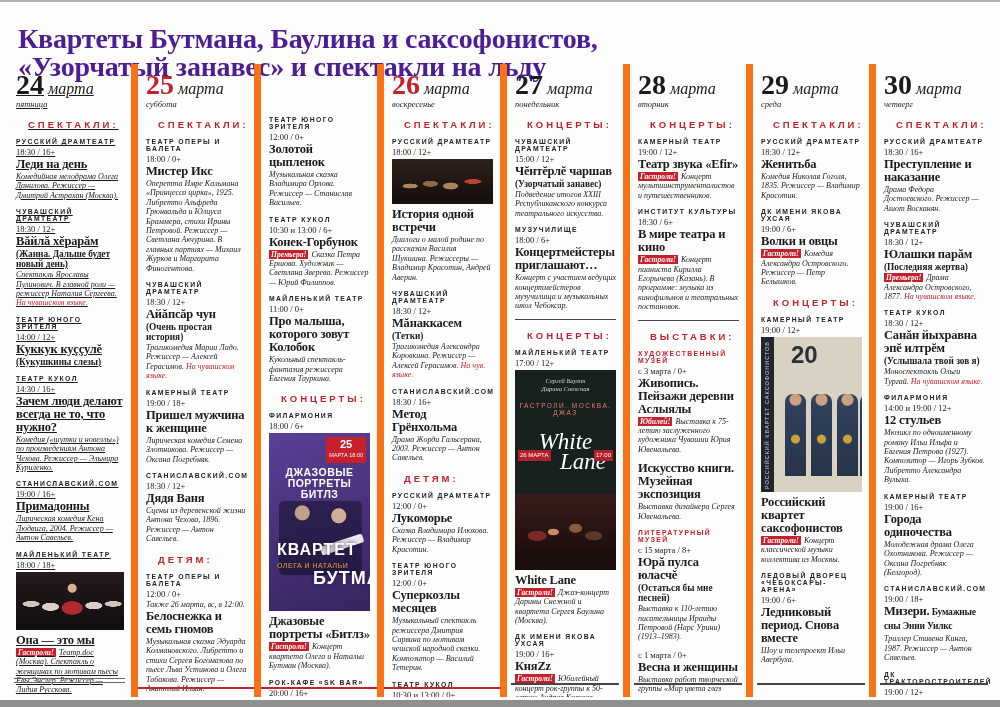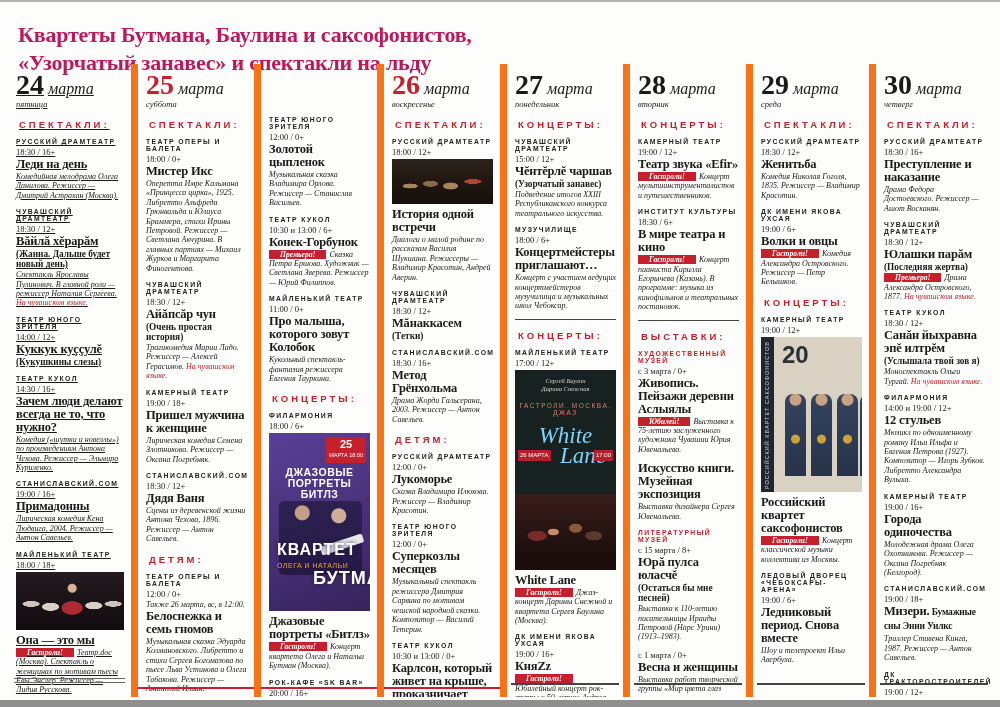--- a/index.html
+++ b/index.html
@@ -1,52 +1,52 @@
 <!DOCTYPE html>
 <html><head>
 <meta charset="utf-8">
 <style>
   html,body{margin:0;padding:0;}
   body{width:1000px;height:707px;position:relative;background:#fdfdfc;overflow:hidden;
        font-family:"Liberation Serif", serif;color:#1a1a1a;}
   .top-band{position:absolute;top:0;left:0;right:0;height:2px;background:#b3b3b3;}
   .bottom-band{position:absolute;bottom:0;left:0;right:0;height:7px;background:#8f8f8f;}
-  .headline{position:absolute;top:6px;left:18px;width:760px;font-size:22px;line-height:28px;
-            font-weight:bold;letter-spacing:-0.2px;color:#be185d;}
+  .headline{position:absolute;top:6px;left:18px;width:760px;font-size:28px;line-height:28px;
+            font-weight:bold;letter-spacing:-0.2px;color:#4c1d95;}
   .columns{position:absolute;top:64px;left:8px;right:8px;bottom:10px;display:flex;}
   .column{width:123px;box-sizing:border-box;padding:8px 7px 24px 8px;position:relative;
           border-left:7px solid #f97316;overflow:hidden;height:100%;}
   .column:first-child{border-left:none;text-decoration:underline;}
   .column.no-date{padding-top:52px;}
   .b-double::after{content:"";position:absolute;left:6px;right:6px;bottom:14px;height:3px;
           border-top:1px solid #666;border-bottom:1px solid #666;}
   .b-red::after{content:"";position:absolute;left:0px;right:0px;bottom:8px;
           border-bottom:2px solid #c5202c;}
   .b-dark::after{content:"";position:absolute;left:4px;right:4px;bottom:12px;
           border-bottom:2px solid #454545;}
   .date-head{margin-bottom:6px;}
   .date-line .day{font-size:28px;font-weight:bold;line-height:26px;}
   .date-line .day.red{color:#c5202c;}
   .date-line .month{font-size:16px;font-style:italic;margin-left:4px;}
   .weekday{font-size:8.5px;font-style:italic;margin-top:1px;}
   .section-label{font-family:"Liberation Sans", sans-serif;font-weight:bold;color:#c5202c;
-          font-size:9.5px;letter-spacing:3px;margin:10px 3px 8px;}
+          font-size:9.5px;letter-spacing:3px;margin:10px 12px 8px;}
   .event{margin-bottom:8px;}
   .venue{font-family:"Liberation Sans", sans-serif;font-size:6.8px;font-weight:bold;
           letter-spacing:1.4px;color:#222;margin-bottom:2px;}
   .venue.red{color:#c5202c;}
   .time{font-size:8.5px;margin-bottom:1px;}
   .note{font-size:8px;font-style:italic;line-height:9.4px;}
   .title{font-size:12.5px;font-weight:bold;line-height:13px;letter-spacing:-0.2px;margin:1px 0 1px;}
   .title .title2{font-size:9.5px;}
   .subtitle{font-size:9.3px;font-weight:bold;line-height:10px;}
   .desc{font-size:8px;font-style:italic;line-height:9.4px;margin:1px 0 0;}
   .desc .dred{color:#c5202c;}
   .badge{background:#c5202c;color:#fff;font-style:italic;font-weight:bold;font-size:7.6px;
-         padding:0 11px;margin-right:3px;white-space:nowrap;}
+         padding:0 2px;margin-right:3px;white-space:nowrap;}
   .rule{border:none;margin:7px 0;}
   .rule.dark{border-top:1px solid #444;}
   
   .poster{width:100%;margin:2px 0 4px;position:relative;overflow:hidden;}
   .poster.butman{height:178px;background:linear-gradient(160deg,#5a4097 0%,#483077 55%,#37245e 100%);}
   .bt-fig{position:absolute;bottom:36px;left:10px;right:8px;height:74px;border-radius:5px;opacity:.95;
       background:radial-gradient(circle at 28% 16%, #c9a58a 7px, rgba(0,0,0,0) 8px),
                  radial-gradient(circle at 72% 20%, #d8b49a 7px, rgba(0,0,0,0) 8px),
                  linear-gradient(#2c2050,#241a42);}
   .bt-key{position:absolute;bottom:62px;right:6px;width:44px;height:9px;background:#e8e8ee;
@@ -59,36 +59,36 @@
       letter-spacing:.5px;text-shadow:0 0 3px #241a42;}
   .bt-surname{position:absolute;left:44px;bottom:22px;color:#fff;font-family:"Liberation Sans",sans-serif;
       font-weight:bold;font-size:18px;letter-spacing:1px;text-shadow:0 0 4px #241a42;}
   .bt-date{position:absolute;top:4px;right:4px;background:#c5202c;color:#fff;text-align:center;
       font-family:"Liberation Sans",sans-serif;font-weight:bold;font-size:11px;line-height:11px;padding:2px 3px;}
   .bt-date small{display:block;font-size:5.5px;font-weight:normal;}
   .poster.whitelane{height:200px;background:#17211f;}
   .wl-artists{color:#d8d3c8;font-size:6.5px;font-style:italic;text-align:center;margin-top:7px;line-height:8px;}
   .wl-tour{color:#e87a72;font-family:"Liberation Sans",sans-serif;font-size:6.5px;letter-spacing:1.5px;
       text-align:center;margin-top:9px;}
-  .wl-title{color:#7dd3fc;font-style:italic;font-size:23px;line-height:20px;text-align:center;margin-top:10px;}
+  .wl-title{color:#ffffff;font-style:italic;font-size:23px;line-height:20px;text-align:center;margin-top:16px;}
   .wl-title .l2{display:block;text-align:right;padding-right:10px;}
   .wl-date,.wl-time{position:absolute;top:80px;background:#b3202a;color:#fff;text-align:center;
       font-family:"Liberation Sans",sans-serif;font-size:6px;line-height:7px;padding:2px 2px;}
   .wl-date{left:3px;} .wl-time{right:3px;}
   .wl-photo{position:absolute;left:0;right:0;bottom:0;height:76px;
       background:radial-gradient(ellipse at 22% 55%, #7a2a28 9px, rgba(0,0,0,0) 10px),
                  radial-gradient(ellipse at 38% 50%, #c98a6a 5px, rgba(0,0,0,0) 6px),
                  radial-gradient(ellipse at 60% 45%, #8a5a3a 6px, rgba(0,0,0,0) 7px),
                  radial-gradient(ellipse at 78% 55%, #5a3a2a 8px, rgba(0,0,0,0) 9px),
                  linear-gradient(#3a1d1a 0%,#1b0e0c 80%);}
   .poster.sax{height:155px;background:#d9d2c2;}
   .sx-strip{position:absolute;left:0;top:0;bottom:0;width:13px;background:#20262f;color:#cfd4dc;
       font-family:"Liberation Sans",sans-serif;font-size:5.5px;letter-spacing:1px;
       writing-mode:vertical-rl;transform:rotate(180deg);text-align:center;line-height:13px;}
-  .sx-num{position:absolute;top:4px;left:21px;font-family:"Liberation Sans",sans-serif;
+  .sx-num{position:absolute;top:4px;left:30px;font-family:"Liberation Sans",sans-serif;
       font-weight:bold;font-size:24px;color:#2a2f3a;}
   .sx-man{position:absolute;bottom:16px;width:21px;height:82px;border-radius:8px 8px 0 0;
       background:radial-gradient(circle at 50% 7%, #c9a183 5.5px, rgba(0,0,0,0) 6.5px),
                  radial-gradient(circle at 50% 55%, #c9a23a 4px, rgba(0,0,0,0) 5px),
                  linear-gradient(#33435f,#263349);}
   .photo{width:100%;margin:2px 0 4px;}
   .photo.ona{height:58px;
       background:radial-gradient(ellipse at 14% 55%, #cfc4bb 8px, rgba(0,0,0,0) 9px),
                  radial-gradient(ellipse at 32% 60%, #d8cfc6 8px, rgba(0,0,0,0) 9px),
                  radial-gradient(ellipse at 52% 62%, #b02a32 10px, rgba(0,0,0,0) 11px),
@@ -257,20 +257,21 @@
         <div class="time">18:00 / 12+</div>
         <div class="photo istoria"></div>
         <div class="title">История одной встречи</div>
         <p class="desc"><span class="dtext">Диалоги о малой родине по рассказам Василия Шукшина. Режиссеры — Владимир Красотин, Андрей Аверин.</span></p>
       </div>
       <div class="event">
         <div class="venue">ЧУВАШСКИЙ ДРАМТЕАТР</div>
         <div class="time">18:30 / 12+</div>
         <div class="title">Мăнаккасем</div>
         <div class="subtitle">(Тетки)</div>
+        <p class="desc"><span class="dtext">Трагикомедия Александра Коровкина. Режиссер — Алексей Герасимов. </span><span class="dred">На чув. языке.</span></p>
       </div>
       <div class="event">
         <div class="venue">СТАНИСЛАВСКИЙ.СОМ</div>
         <div class="time">18:30 / 16+</div>
         <div class="title">Метод Грёнхольма</div>
         <p class="desc"><span class="dtext">Драма Жорди Гальсерана, 2003. Режиссер — Антон Савельев.</span></p>
       </div>
       <div class="section-label">ДЕТЯМ:</div>
       <div class="event">
         <div class="venue">РУССКИЙ ДРАМТЕАТР</div>

